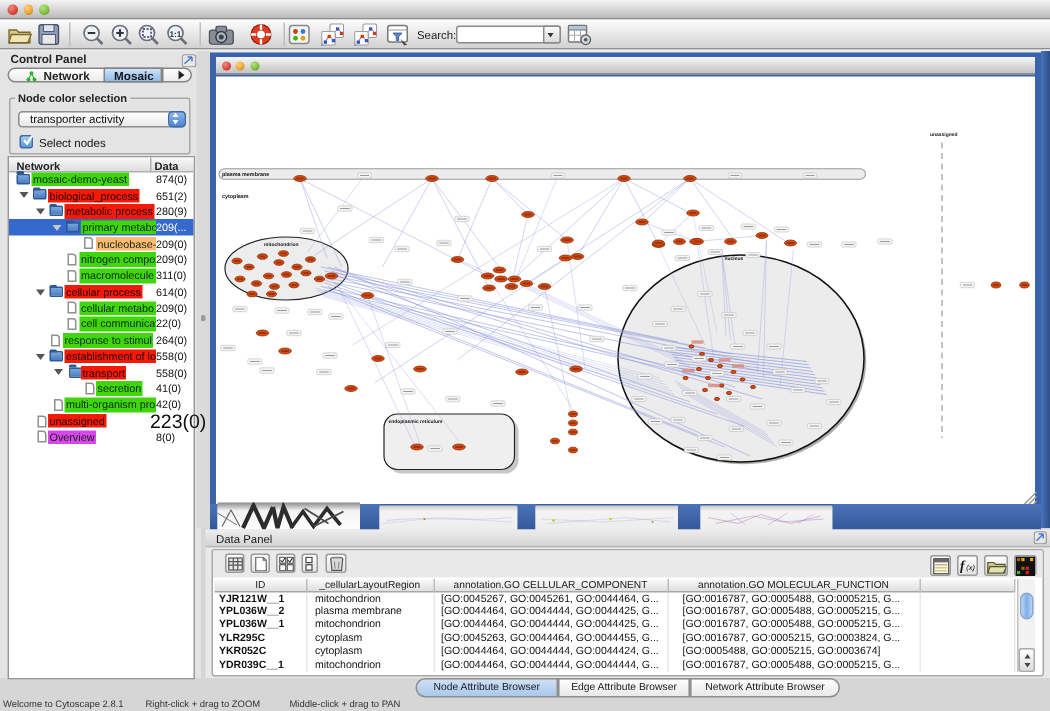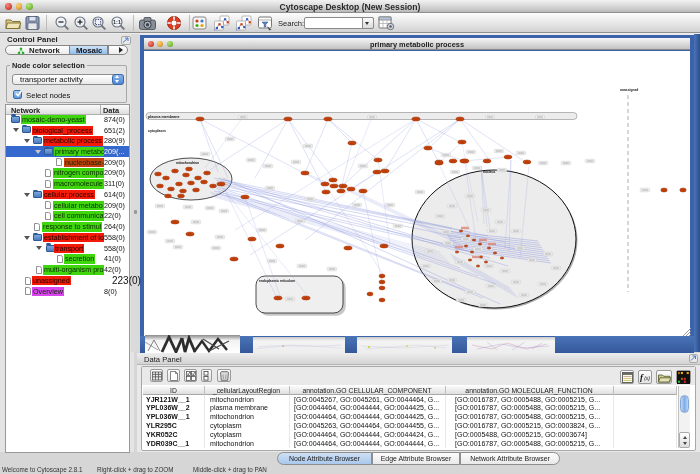--- a/index.html
+++ b/index.html
@@ -1,18 +1,17 @@
 <!DOCTYPE html>
 <html><head><meta charset="utf-8"><style>html,body{margin:0;padding:0;width:700px;height:474px;overflow:hidden;font-family:"Liberation Sans", sans-serif;-webkit-font-smoothing:antialiased}div,span{box-sizing:border-box}.abs{position:absolute}</style></head><body>
 <div style="position:relative;width:700px;height:474px;background:#d6d6d6">
     <div class="abs" style="left:0;top:0;width:700px;height:13px;background:linear-gradient(#f3f3f3,#cdcdcd 70%,#b9b9b9);border-bottom:1px solid #8e8e8e"></div>
     <div class="abs" style="left:5.0px;top:3px;width:6.8px;height:6.8px;border-radius:50%;background:radial-gradient(circle at 35% 30%,#f08b82,#dd4438 60%,#9f241c)"></div>
     <div class="abs" style="left:15.499999999999998px;top:3px;width:6.8px;height:6.8px;border-radius:50%;background:radial-gradient(circle at 35% 30%,#f8d375,#e9a33a 60%,#9a6d14)"></div>
     <div class="abs" style="left:25.900000000000002px;top:3px;width:6.8px;height:6.8px;border-radius:50%;background:radial-gradient(circle at 35% 30%,#b4e383,#7cc03a 60%,#4e7d18)"></div>
-    <div class="abs" style="left:0;top:2px;width:700px;text-align:center;font-size:8.6px;font-weight:bold;color:#2a2a2a">Cytoscape Desktop (New Session)</div>
     <div class="abs" style="left:0;top:13px;width:700px;height:20px;background:linear-gradient(#fdfdfd,#e4e4e4 60%,#d2d2d2);border-bottom:1px solid #909090"></div>
     <svg style="position:absolute;left:5px;top:15px" width="17" height="16" viewBox="0 0 17 16">
       <path d="M1 5 L6 5 L7.5 6.5 L15 6.5 L15 13.5 L1 13.5 Z" fill="#d8c98e" stroke="#7a6a28" stroke-width="0.9"></path>
       <path d="M2.5 8 L15.8 8 L13.5 13.5 L1 13.5 Z" fill="#efe5b8" stroke="#7a6a28" stroke-width="0.9"></path>
     </svg>
     <svg style="position:absolute;left:25px;top:15px" width="15" height="16" viewBox="0 0 15 16">
       <rect x="1" y="1.5" width="13" height="13" rx="1.5" fill="#8f9dbb" stroke="#45506b" stroke-width="0.9"></rect>
       <rect x="4" y="1.5" width="7" height="4.5" fill="#dfe4ee" stroke="#45506b" stroke-width="0.6"></rect>
       <rect x="3" y="8" width="9" height="6.5" fill="#e8e8e8" stroke="#45506b" stroke-width="0.6"></rect>
     </svg>
@@ -108,21 +107,20 @@
     <div class="abs" style="left:0;top:33px;width:700px;height:1.5px;background:#ececec"></div>
     <div class="abs" style="left:0;top:34px;width:134px;height:424px;background:#e4e4e4"></div>
     <div class="abs" style="left:131px;top:34px;width:9px;height:318px;background:#dadada"></div>
     <div class="abs" style="left:134px;top:210px;width:3px;height:4px;background:#9a9a9a;border-radius:1px"></div>
     <div class="abs" style="left:694px;top:34px;width:6px;height:318px;background:linear-gradient(90deg,#4a74b8,#2d4f8c)"></div>
     <div class="abs" style="left:140px;top:34.5px;width:554px;height:303px;background:#3a63ab"></div>
     <div class="abs" style="left:144px;top:38px;width:546px;height:12px;background:linear-gradient(#f6f6f6,#c2c2c2);border-bottom:1px solid #8a8a8a"></div>
     <div class="abs" style="left:147.5px;top:41px;width:6px;height:6px;border-radius:50%;background:radial-gradient(circle at 35% 30%,#f08b82,#dd4438 60%,#9f241c)"></div>
     <div class="abs" style="left:157px;top:41px;width:6px;height:6px;border-radius:50%;background:radial-gradient(circle at 35% 30%,#f8d375,#e9a33a 60%,#9a6d14)"></div>
     <div class="abs" style="left:166.5px;top:41px;width:6px;height:6px;border-radius:50%;background:radial-gradient(circle at 35% 30%,#b4e383,#7cc03a 60%,#4e7d18)"></div>
-    <div class="abs" style="left:144px;top:40px;width:546px;text-align:center;font-size:7.4px;font-weight:bold;color:#222">primary metabolic process</div>
     <div class="abs" style="left:144px;top:51px;width:546px;height:285px;background:#fff"></div>
     <svg style="position:absolute;left:144px;top:50px" width="546" height="287" viewBox="144 50 546 287">
       <rect x="146" y="112.5" width="431" height="7" rx="3.5" fill="#ececec" stroke="#9a9a9a" stroke-width="0.7"></rect>
       <ellipse cx="495.5" cy="240.5" rx="82" ry="69" fill="#333" opacity="0.4"></ellipse>
       <ellipse cx="494" cy="239" rx="82" ry="69" fill="#ececec" stroke="#111" stroke-width="1"></ellipse>
       <ellipse cx="191" cy="179" rx="41" ry="21" fill="#ededed" stroke="#222" stroke-width="0.8"></ellipse>
       <rect x="257.5" y="277.5" width="87" height="37" rx="9" fill="#444" opacity="0.3" transform="translate(1.2,1.2)"></rect>
       <rect x="256" y="276" width="87" height="37" rx="9" fill="#efefef" stroke="#222" stroke-width="0.8"></rect>
       <line x1="628" y1="95" x2="628" y2="292" stroke="#9a9a9a" stroke-width="0.8" stroke-dasharray="4 3"></line>
       <line x1="200.0" y1="119.0" x2="218.0" y2="172.0" stroke="#939de0" stroke-opacity="0.55" stroke-width="0.55"></line>
@@ -723,21 +721,21 @@
     <div style="position:absolute;left:33px;top:135.9px;width:4.5px;height:2px;background:#5d8fcc;border:0.5px solid #2d5a96;border-radius:1px 1px 0 0"></div>
     <span style="position:absolute;left:43px;top:136.2px;background:#f51a08;color:#1d0400;font-size:7.2px;line-height:9.4px;padding:0 1px;white-space:nowrap;max-width:60.5px;overflow:hidden;display:inline-block">metabolic process</span>
     <span style="position:absolute;left:104px;top:136.2px;color:#111;font-size:7.2px;line-height:9.4px;white-space:nowrap">280(9)</span>
     <div style="position:absolute;left:6px;top:146.2px;width:123px;height:10.8px;background:#3569cd"></div>
     <div style="position:absolute;left:35px;top:149.7px;width:0;height:0;border-left:3.2px solid transparent;border-right:3.2px solid transparent;border-top:4.2px solid #c8c8c8"></div>
     <div style="position:absolute;left:44px;top:147.8px;width:9px;height:7px;background:linear-gradient(#7aa7dd,#4a7cc0);border:0.5px solid #2d5a96;border-radius:1px"></div>
     <div style="position:absolute;left:44px;top:146.7px;width:4.5px;height:2px;background:#5d8fcc;border:0.5px solid #2d5a96;border-radius:1px 1px 0 0"></div>
     <span style="position:absolute;left:54px;top:146.9px;background:#3fd60e;color:#0c2800;font-size:7.2px;line-height:9.4px;padding:0 1px;white-space:nowrap;max-width:49.5px;overflow:hidden;display:inline-block">primary metabo</span>
     <span style="position:absolute;left:104px;top:146.9px;color:#fff;font-size:7.2px;line-height:9.4px;white-space:nowrap">209(...</span>
     <div style="position:absolute;left:56px;top:158.2px;width:6.4px;height:8.2px;background:#fff;border:0.6px solid #909090;border-radius:0 2.5px 0 0"></div>
-    <span style="position:absolute;left:64px;top:157.7px;background:#c2410c;color:#0c2800;font-size:7.2px;line-height:9.4px;padding:0 1px;white-space:nowrap;max-width:39.5px;overflow:hidden;display:inline-block">nucleobase-</span>
+    <span style="position:absolute;left:64px;top:157.7px;background:#fdba74;color:#0c2800;font-size:7.2px;line-height:9.4px;padding:0 1px;white-space:nowrap;max-width:39.5px;overflow:hidden;display:inline-block">nucleobase-</span>
     <span style="position:absolute;left:104px;top:157.7px;color:#111;font-size:7.2px;line-height:9.4px;white-space:nowrap">209(0)</span>
     <div style="position:absolute;left:45px;top:168.9px;width:6.4px;height:8.2px;background:#fff;border:0.6px solid #909090;border-radius:0 2.5px 0 0"></div>
     <span style="position:absolute;left:53px;top:168.4px;background:#3fd60e;color:#0c2800;font-size:7.2px;line-height:9.4px;padding:0 1px;white-space:nowrap;max-width:50.5px;overflow:hidden;display:inline-block">nitrogen compo</span>
     <span style="position:absolute;left:104px;top:168.4px;color:#111;font-size:7.2px;line-height:9.4px;white-space:nowrap">209(0)</span>
     <div style="position:absolute;left:45px;top:179.7px;width:6.4px;height:8.2px;background:#fff;border:0.6px solid #909090;border-radius:0 2.5px 0 0"></div>
     <span style="position:absolute;left:53px;top:179.2px;background:#3fd60e;color:#0c2800;font-size:7.2px;line-height:9.4px;padding:0 1px;white-space:nowrap;max-width:50.5px;overflow:hidden;display:inline-block">macromolecule</span>
     <span style="position:absolute;left:104px;top:179.2px;color:#111;font-size:7.2px;line-height:9.4px;white-space:nowrap">311(0)</span>
     <div style="position:absolute;left:24px;top:192.7px;width:0;height:0;border-left:3.2px solid transparent;border-right:3.2px solid transparent;border-top:4.2px solid #555"></div>
     <div style="position:absolute;left:33px;top:190.8px;width:9px;height:7px;background:linear-gradient(#7aa7dd,#4a7cc0);border:0.5px solid #2d5a96;border-radius:1px"></div>
     <div style="position:absolute;left:33px;top:189.7px;width:4.5px;height:2px;background:#5d8fcc;border:0.5px solid #2d5a96;border-radius:1px 1px 0 0"></div>
@@ -763,16 +761,16 @@
     <span style="position:absolute;left:54px;top:243.7px;background:#f51a08;color:#1d0400;font-size:7.2px;line-height:9.4px;padding:0 1px;white-space:nowrap;max-width:49.5px;overflow:hidden;display:inline-block">transport</span>
     <span style="position:absolute;left:104px;top:243.7px;color:#111;font-size:7.2px;line-height:9.4px;white-space:nowrap">558(0)</span>
     <div style="position:absolute;left:57px;top:254.9px;width:6.4px;height:8.2px;background:#fff;border:0.6px solid #909090;border-radius:0 2.5px 0 0"></div>
     <span style="position:absolute;left:64px;top:254.4px;background:#3fd60e;color:#0c2800;font-size:7.2px;line-height:9.4px;padding:0 1px;white-space:nowrap;max-width:39.5px;overflow:hidden;display:inline-block">secretion</span>
     <span style="position:absolute;left:104px;top:254.4px;color:#111;font-size:7.2px;line-height:9.4px;white-space:nowrap">41(0)</span>
     <div style="position:absolute;left:36px;top:265.7px;width:6.4px;height:8.2px;background:#fff;border:0.6px solid #909090;border-radius:0 2.5px 0 0"></div>
     <span style="position:absolute;left:43px;top:265.2px;background:#3fd60e;color:#0c2800;font-size:7.2px;line-height:9.4px;padding:0 1px;white-space:nowrap;max-width:60.5px;overflow:hidden;display:inline-block">multi-organism pro</span>
     <span style="position:absolute;left:104px;top:265.2px;color:#111;font-size:7.2px;line-height:9.4px;white-space:nowrap">42(0)</span>
     <div style="position:absolute;left:25px;top:276.5px;width:6.4px;height:8.2px;background:#fff;border:0.6px solid #909090;border-radius:0 2.5px 0 0"></div>
     <span style="position:absolute;left:32px;top:275.9px;background:#f51a08;color:#1d0400;font-size:7.2px;line-height:9.4px;padding:0 1px;white-space:nowrap;max-width:71.5px;overflow:hidden;display:inline-block">unassigned</span>
-    <span style="position:absolute;left:112px;top:275.9px;color:#111;font-size:10px;line-height:9.4px;white-space:nowrap">223(0)</span>
+    <span style="position:absolute;left:100px;top:275.9px;color:#111;font-size:13px;line-height:9.4px;white-space:nowrap">223(0)</span>
     <div style="position:absolute;left:25px;top:287.2px;width:6.4px;height:8.2px;background:#fff;border:0.6px solid #909090;border-radius:0 2.5px 0 0"></div>
     <span style="position:absolute;left:32px;top:286.7px;background:#d946ef;color:#0c2800;font-size:7.2px;line-height:9.4px;padding:0 1px;white-space:nowrap;max-width:71.5px;overflow:hidden;display:inline-block">Overview</span>
     <span style="position:absolute;left:104px;top:286.7px;color:#111;font-size:7.2px;line-height:9.4px;white-space:nowrap">8(0)</span>
   </div>
 </body></html>

